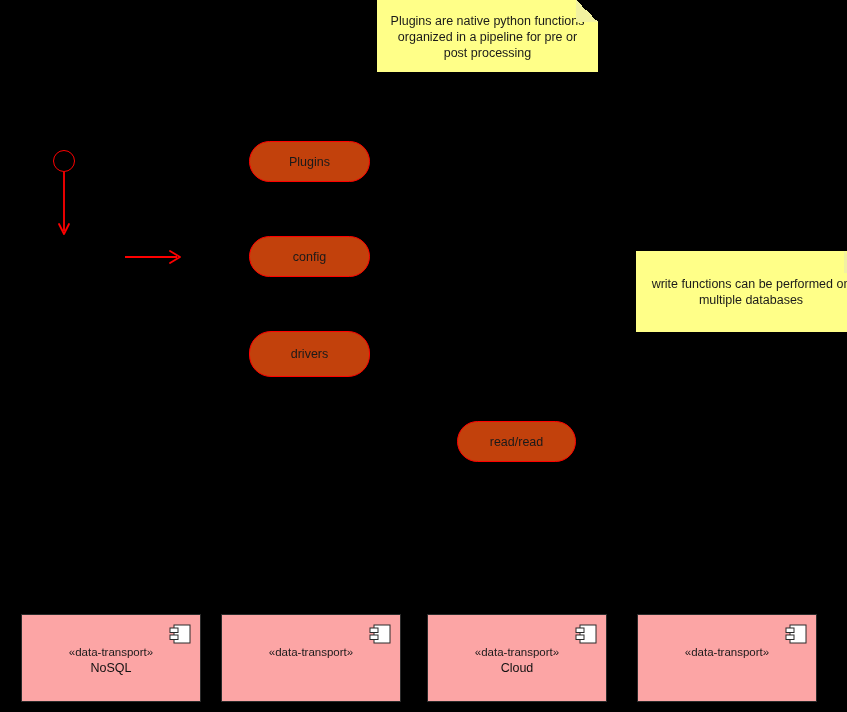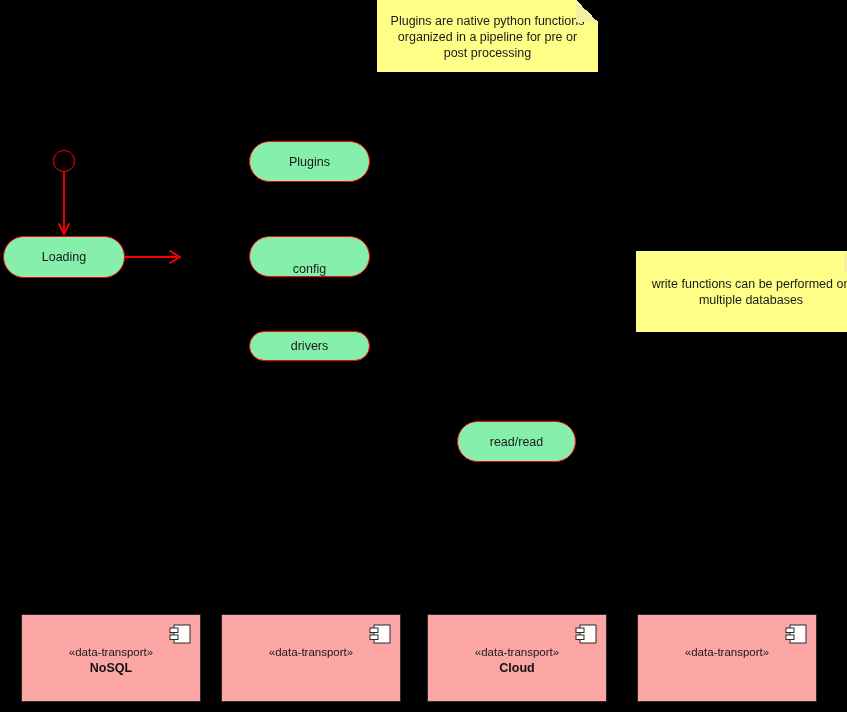--- a/index.html
+++ b/index.html
@@ -31,33 +31,33 @@
     background:linear-gradient(225deg,rgba(0,0,0,0) 0 50%,#F2F2A0 50% 100%);
   }
 
   #note-plugins{left:377px;top:0px;width:221px;height:72px;}
   #note-plugins .note-text{padding-top:2px;}
   #note-write{left:636px;top:251px;width:230px;height:81px;}
 
   
   .act{
     position:absolute;
-    background:#86efac;
+    background:#c2410c;
     border:1.6px solid #FF0000;
     border-radius:22px;
     box-sizing:border-box;
     color:#1a1a1a;
     font-size:12.5px;
     display:flex;align-items:center;justify-content:center;
     text-align:center;
   }
   #node-loading{left:3px;top:236px;width:122px;height:42px;}
   #node-plugins{left:249px;top:141px;width:121px;height:41px;}
-  #node-config{left:249px;top:236px;width:121px;height:41px;align-items:flex-end;}
-  #node-drivers{left:249px;top:331px;width:121px;height:30px;text-align:center;}
+  #node-config{left:249px;top:236px;width:121px;height:41px;}
+  #node-drivers{left:249px;top:331px;width:121px;height:46px;text-align:center;}
   #node-readwrite{left:457px;top:421px;width:119px;height:41px;}
 
   
   #start-circle{
     position:absolute;left:53px;top:150px;width:22px;height:22px;
     border:1.8px solid #FF0000;border-radius:50%;
     background:transparent;box-sizing:border-box;
   }
 
   
@@ -70,21 +70,21 @@
     border:1.4px solid #2b2b2b;
     box-sizing:border-box;
     top:614px;width:180px;height:88px;
   }
   .component .stereo{
     position:absolute;left:0;right:0;top:31px;
     text-align:center;font-size:11.5px;color:#1a1a1a;
   }
   .component .cname{
     position:absolute;left:0;right:0;top:46px;
-    text-align:center;font-size:12.5px;font-weight:bold;color:#111;
+    text-align:center;font-size:12.5px;font-weight:normal;color:#111;
   }
   .comp-icon{
     position:absolute;right:9px;top:9px;width:22px;height:20px;
   }
   #comp-nosql{left:21px;}
   #comp-sql{left:221px;}
   #comp-cloud{left:427px;}
   #comp-warehouse{left:637px;width:180px;}
 </style>
 </head>
@@ -108,23 +108,20 @@
     <g stroke="#FF0000" stroke-width="1.8" fill="none">
 
       <line x1="64" y1="172" x2="64" y2="231"></line>
       <polyline points="59,224 64,234 69,224" stroke-linecap="round" stroke-linejoin="round"></polyline>
 
       <line x1="125" y1="257" x2="177" y2="257"></line>
       <polyline points="170,251 180,257 170,263" stroke-linecap="round" stroke-linejoin="round"></polyline>
     </g>
   </svg>
 
-  <div class="act" id="node-loading">
-    <span>Loading</span>
-  </div>
   <div class="act" id="node-plugins">
     <span>Plugins</span>
   </div>
   <div class="act" id="node-config">
     <span>config</span>
   </div>
   <div class="act" id="node-drivers">
     <span>drivers</span>
   </div>
   <div class="act" id="node-readwrite">

